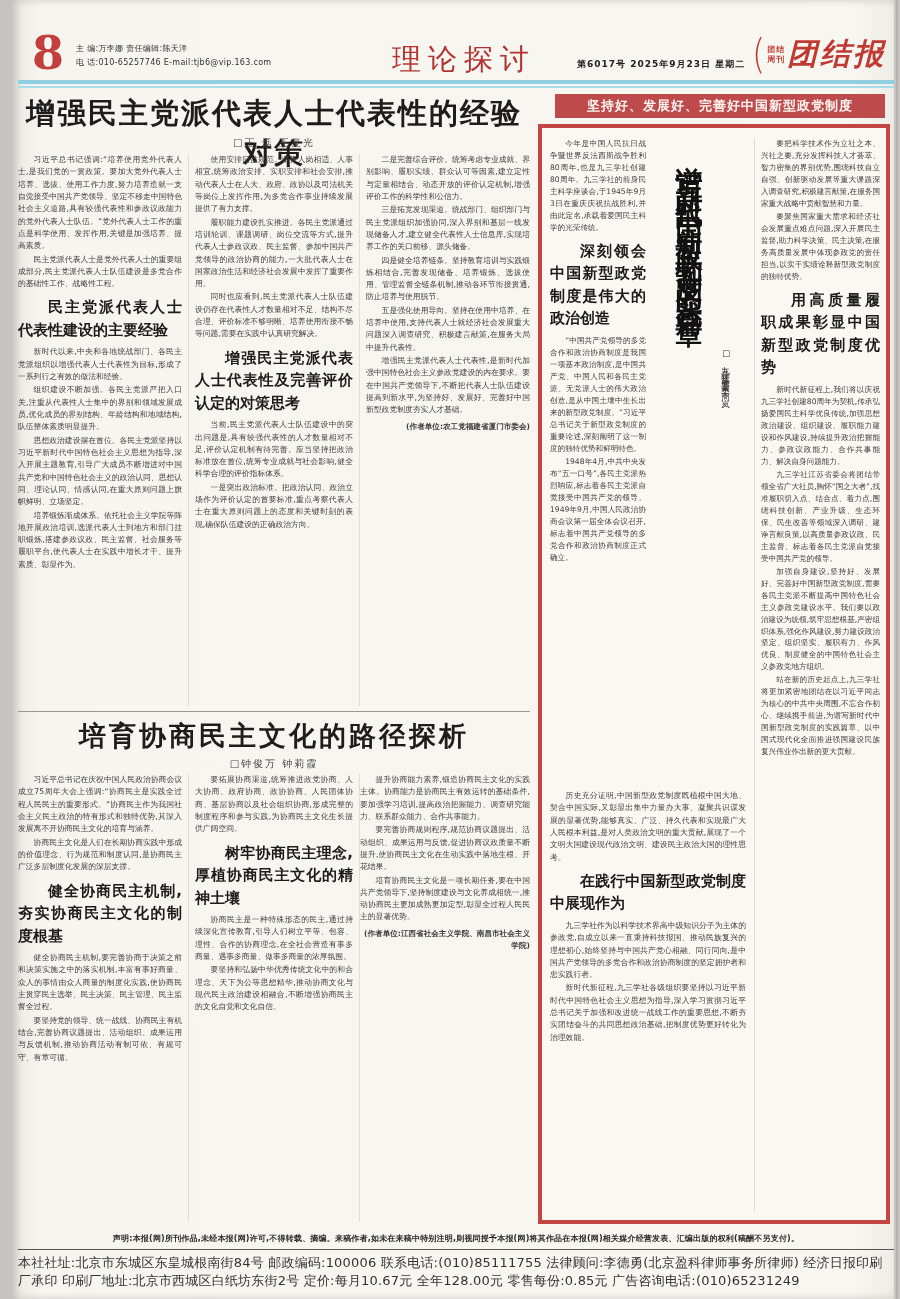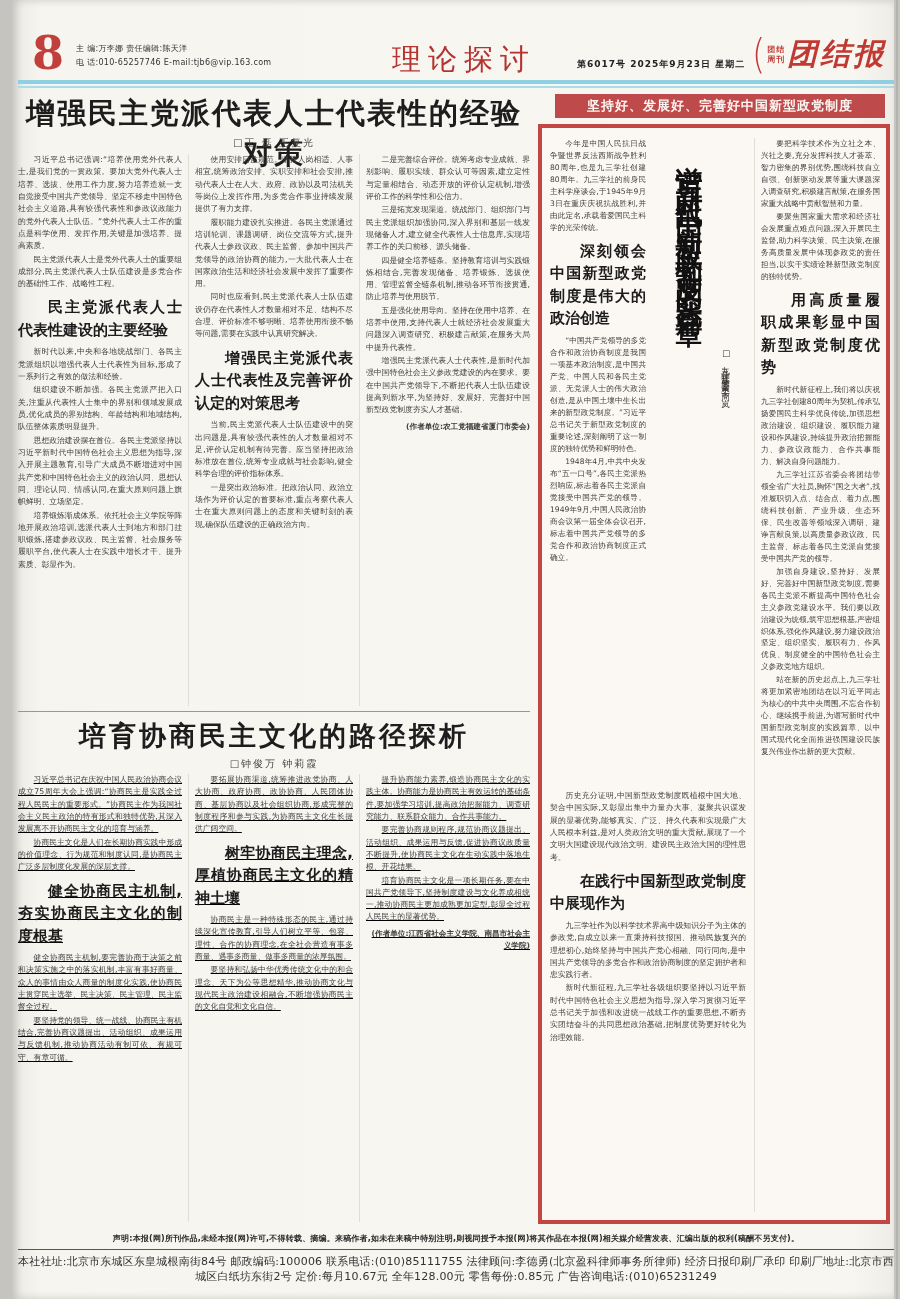--- a/index.html
+++ b/index.html
@@ -35,21 +35,21 @@
 
   
   .red-banner { background:#bf4a4c; color:#fdf6f2; font-weight:700; font-size:13px; text-align:center; line-height:24px; letter-spacing:1px; }
   .red-box { border:4px solid #c24644; background:#fbf8f3; }
   .vt-title { writing-mode:vertical-rl; font-family:"DejaVu Serif","Liberation Serif",serif; font-weight:900; font-size:27px; color:#111; letter-spacing:9px; line-height:1; }
   .vt-byline { writing-mode:vertical-rl; font-size:8.5px; color:#333; letter-spacing:2px; }
 
   
   .footer-statement { font-size:8px; font-weight:700; color:#2b2b2b; text-align:center; letter-spacing:.2px; }
   .footer-rule { border-top:1.5px solid #555; }
-  .footer-info { font-size:11px; color:#333; text-align:center; letter-spacing:.2px; }
+  .footer-info { font-size:13px; color:#333; letter-spacing:.2px; }
   .edge-right { width:2px; background:#b5b3af; }
 </style>
 </head>
 <body>
 
 <div id="page">
   <div id="paper">
 
     <div class="abs pagenum" style="left:20px;top:30px;">8</div>
     <div class="abs masthead-info" style="left:64px;top:42px;">
@@ -92,35 +92,35 @@
           <p class="para">五是强化使用导向。坚持在使用中培养、在培养中使用,支持代表人士就经济社会发展重大问题深入调查研究、积极建言献策,在服务大局中提升代表性。</p>
           <p class="para">增强民主党派代表人士代表性,是新时代加强中国特色社会主义参政党建设的内在要求。要在中国共产党领导下,不断把代表人士队伍建设提高到新水平,为坚持好、发展好、完善好中国新型政党制度夯实人才基础。</p>
           <p class="attr">(作者单位:农工党福建省厦门市委会)</p>
         </div>
     </div>
 
     <div class="abs h-divider" style="left:6px;top:711px;width:512px;"></div>
 
     <div class="abs art-title" style="left:6px;top:718px;width:512px;font-size:27px;letter-spacing:3px;">培育协商民主文化的路径探析</div>
     <div class="abs byline" style="left:6px;top:757px;width:512px;">□钟俊万    钟莉霞</div>
-    <div class="abs cols" style="left:6px;top:774px;width:512px;height:448px;text-decoration:underline;">
+    <div class="abs cols" style="left:6px;top:774px;width:512px;height:448px;">
       <div class="col" style="width:170px;padding-right:6px;">
           <p class="para">习近平总书记在庆祝中国人民政治协商会议成立75周年大会上强调:“协商民主是实践全过程人民民主的重要形式。”协商民主作为我国社会主义民主政治的特有形式和独特优势,其深入发展离不开协商民主文化的培育与涵养。</p>
           <p class="para">协商民主文化是人们在长期协商实践中形成的价值理念、行为规范和制度认同,是协商民主广泛多层制度化发展的深层支撑。</p>
           <h4 class="sub">健全协商民主机制,夯实协商民主文化的制度根基</h4>
           <p class="para">健全协商民主机制,要完善协商于决策之前和决策实施之中的落实机制,丰富有事好商量、众人的事情由众人商量的制度化实践,使协商民主贯穿民主选举、民主决策、民主管理、民主监督全过程。</p>
           <p class="para">要坚持党的领导、统一战线、协商民主有机结合,完善协商议题提出、活动组织、成果运用与反馈机制,推动协商活动有制可依、有规可守、有章可循。</p>
         </div>
       <div class="col" style="width:171px;padding:0 6px;">
           <p class="para">要拓展协商渠道,统筹推进政党协商、人大协商、政府协商、政协协商、人民团体协商、基层协商以及社会组织协商,形成完整的制度程序和参与实践,为协商民主文化生长提供广阔空间。</p>
           <h4 class="sub">树牢协商民主理念,厚植协商民主文化的精神土壤</h4>
           <p class="para">协商民主是一种特殊形态的民主,通过持续深化宣传教育,引导人们树立平等、包容、理性、合作的协商理念,在全社会营造有事多商量、遇事多商量、做事多商量的浓厚氛围。</p>
           <p class="para">要坚持和弘扬中华优秀传统文化中的和合理念、天下为公等思想精华,推动协商文化与现代民主政治建设相融合,不断增强协商民主的文化自觉和文化自信。</p>
         </div>
-      <div class="col" style="width:171px;padding-left:6px;">
+      <div class="col" style="width:171px;">
           <p class="para">提升协商能力素养,锻造协商民主文化的实践主体。协商能力是协商民主有效运转的基础条件,要加强学习培训,提高政治把握能力、调查研究能力、联系群众能力、合作共事能力。</p>
           <p class="para">要完善协商规则程序,规范协商议题提出、活动组织、成果运用与反馈,促进协商议政质量不断提升,使协商民主文化在生动实践中落地生根、开花结果。</p>
           <p class="para">培育协商民主文化是一项长期任务,要在中国共产党领导下,坚持制度建设与文化养成相统一,推动协商民主更加成熟更加定型,彰显全过程人民民主的显著优势。</p>
           <p class="attr">(作者单位:江西省社会主义学院、南昌市社会主义学院)</p>
         </div>
     </div>
 
     <div class="abs red-banner" style="left:543px;top:94px;width:330px;height:24px;">坚持好、发展好、完善好中国新型政党制度</div>
 
     <div class="abs red-box" style="left:526px;top:124px;width:352px;height:1100px;">

